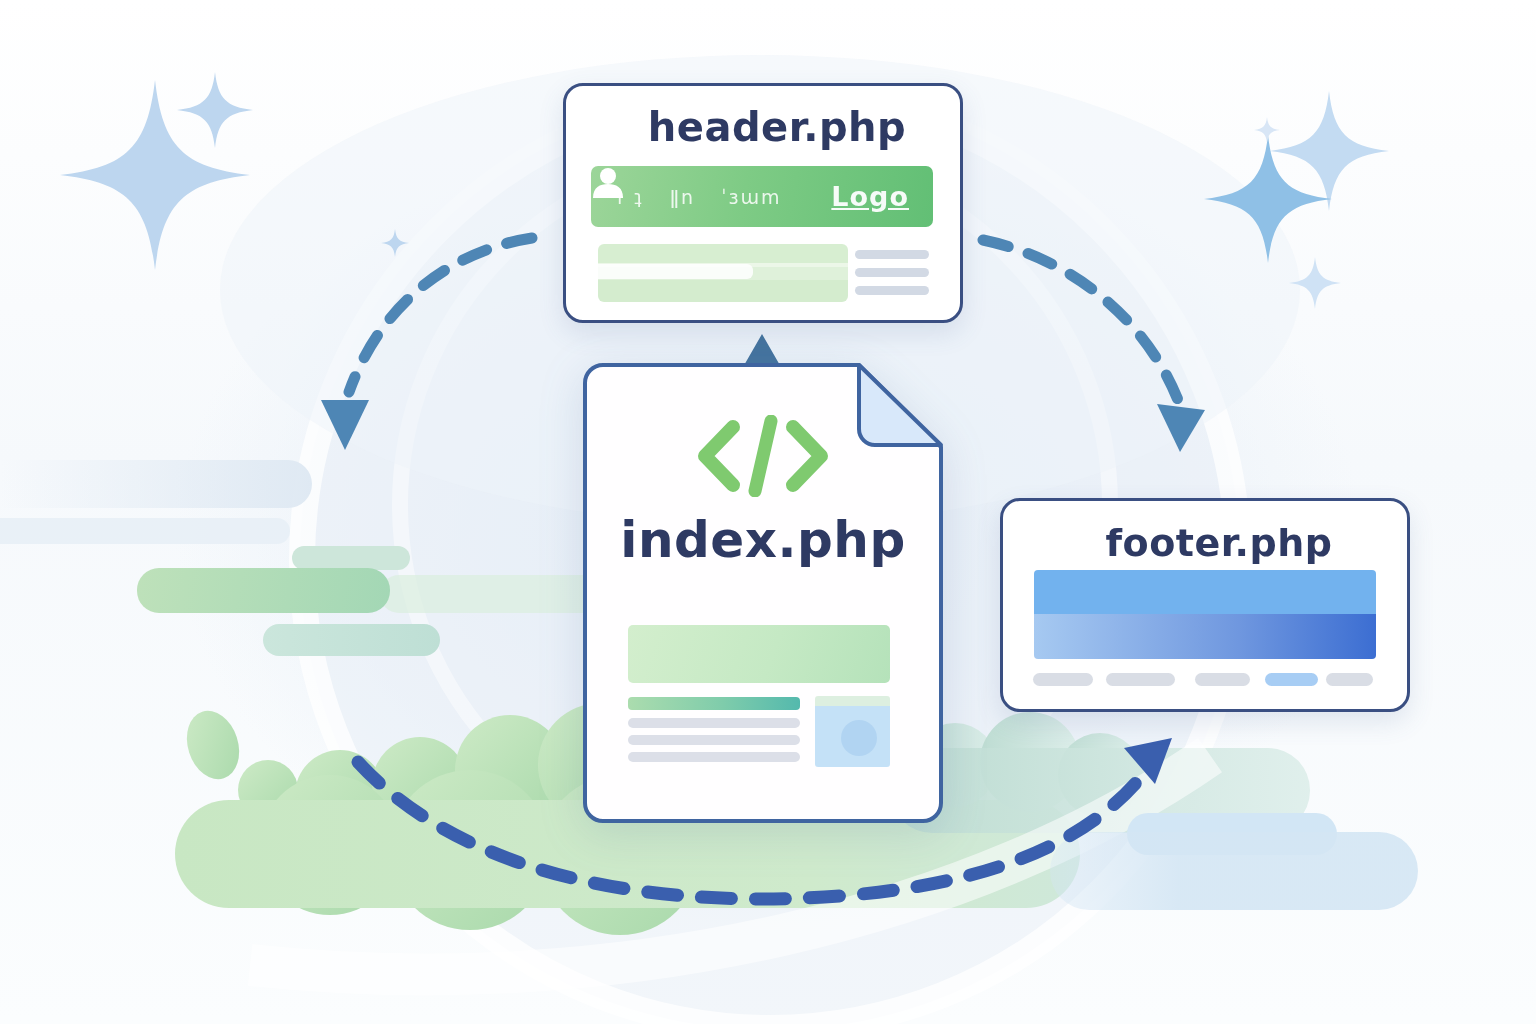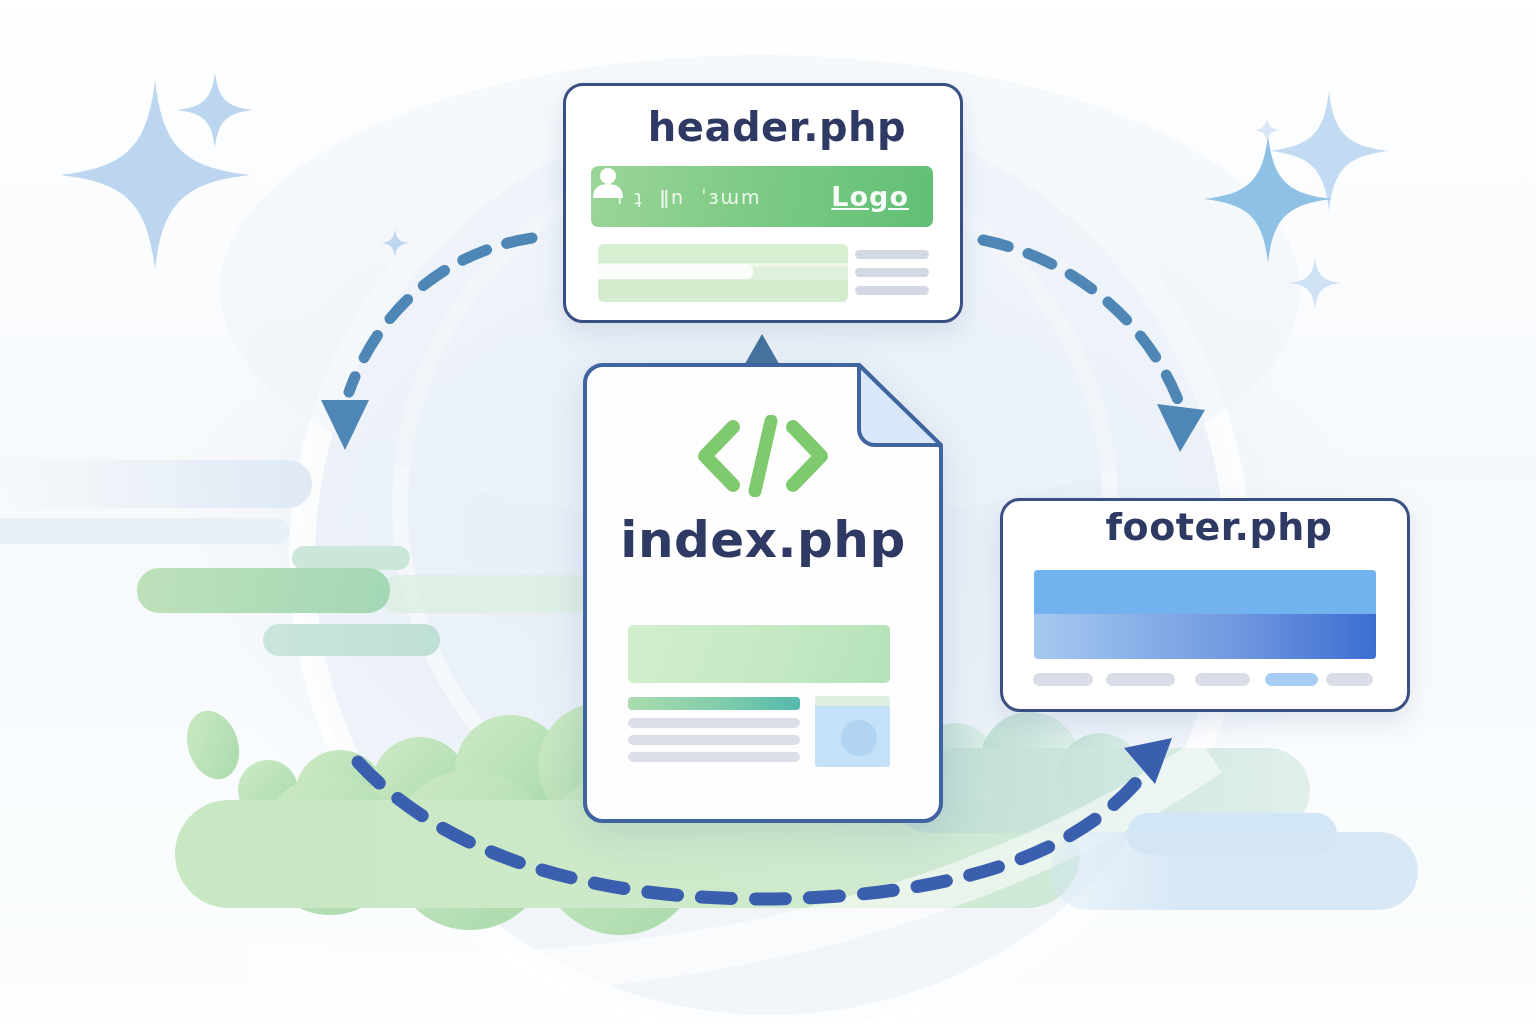--- a/index.html
+++ b/index.html
@@ -24,28 +24,28 @@
     box-shadow: 0 10px 26px rgba(70, 100, 150, .14);
   }
   #header-card { left: 563px; top: 83px; width: 400px; height: 240px; }
   #footer-card { left: 1000px; top: 498px; width: 410px; height: 214px; }
 
   .card-title {
     position: absolute; left: 0; right: 0; text-align: center;
     color: #2e3a63; font-weight: 800; letter-spacing: .5px; padding-left: 28px;
   }
   #header-card .card-title { top: 18px; font-size: 40px; }
-  #footer-card .card-title { top: 4px; font-size: 38px; }
+  #footer-card .card-title { top: 20px; font-size: 38px; }
 
   
   #header-nav {
     position: absolute; left: 25px; top: 80px; width: 342px; height: 61px;
     border-radius: 7px;
     background: linear-gradient(100deg, #9cd599 0%, #7ecb85 45%, #62bf75 100%);
-    display: flex; align-items: center; gap: 16px; padding: 0 24px;
+    display: flex; align-items: center; gap: 26px; padding: 0 24px;
     color: #ffffff;
   }
   .nav-glyphs { font-size: 19px; opacity: .85; white-space: nowrap; letter-spacing: 2px; }
   #nav-logo { margin-left: auto; font-size: 27px; font-weight: 700; opacity: .95; letter-spacing: 1px; text-decoration: underline; }
 
   
   #header-hero {
     position: absolute; left: 32px; top: 158px; width: 250px; height: 58px;
     border-radius: 6px;
     background: linear-gradient(180deg, #d7eed1 0 32%, #ecf7e8 32% 40%, #dff1da 40% 62%, #d4ecce 62% 100%);

